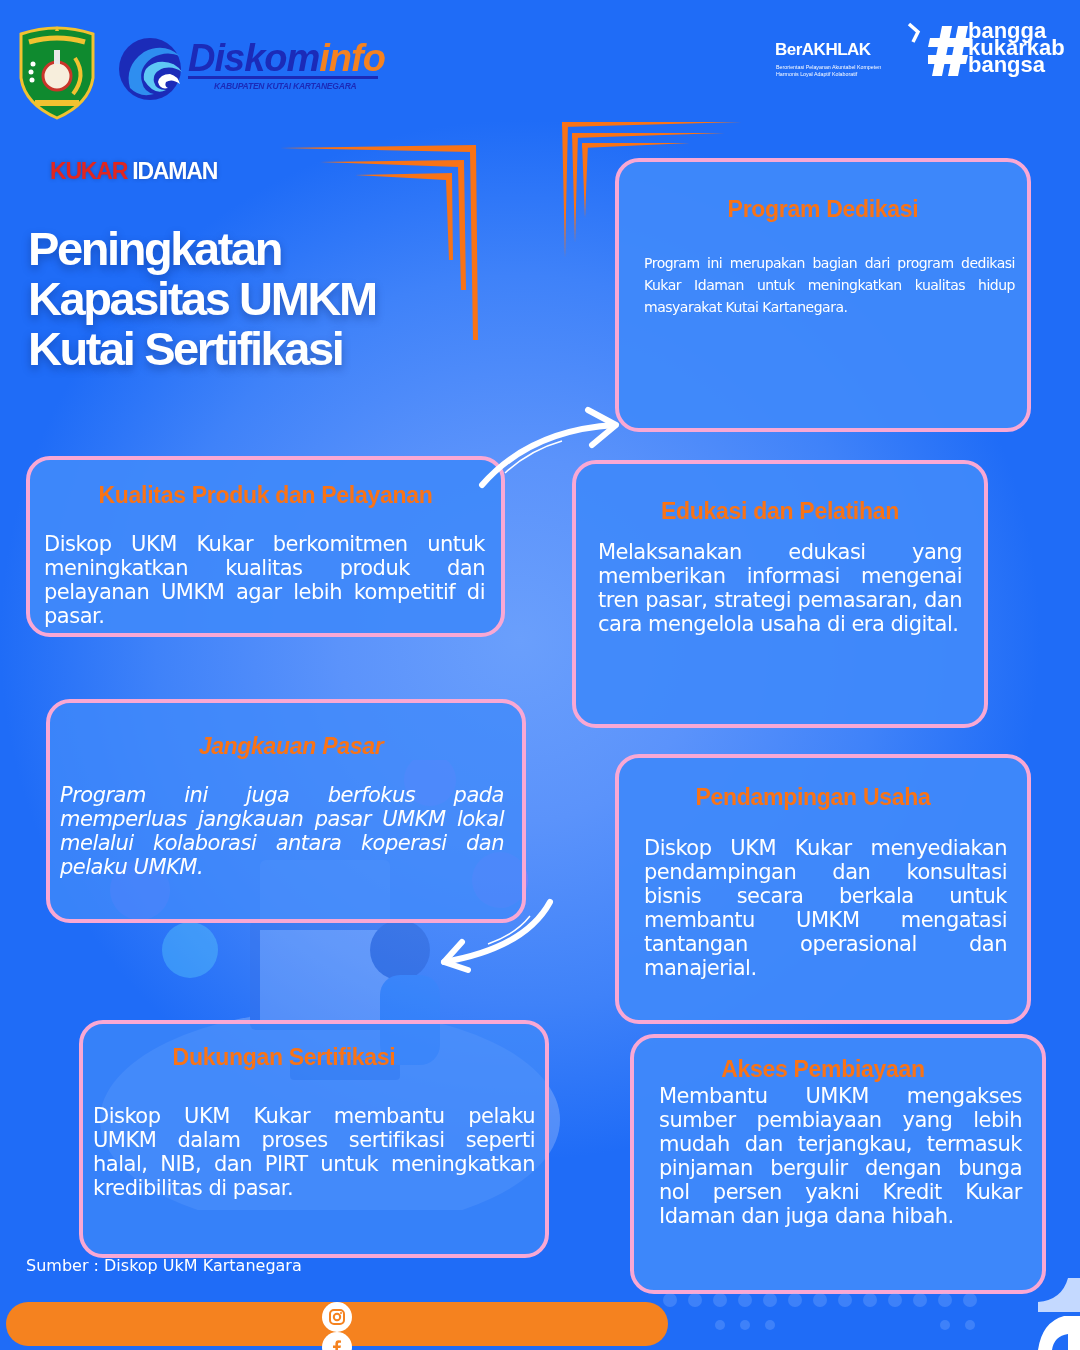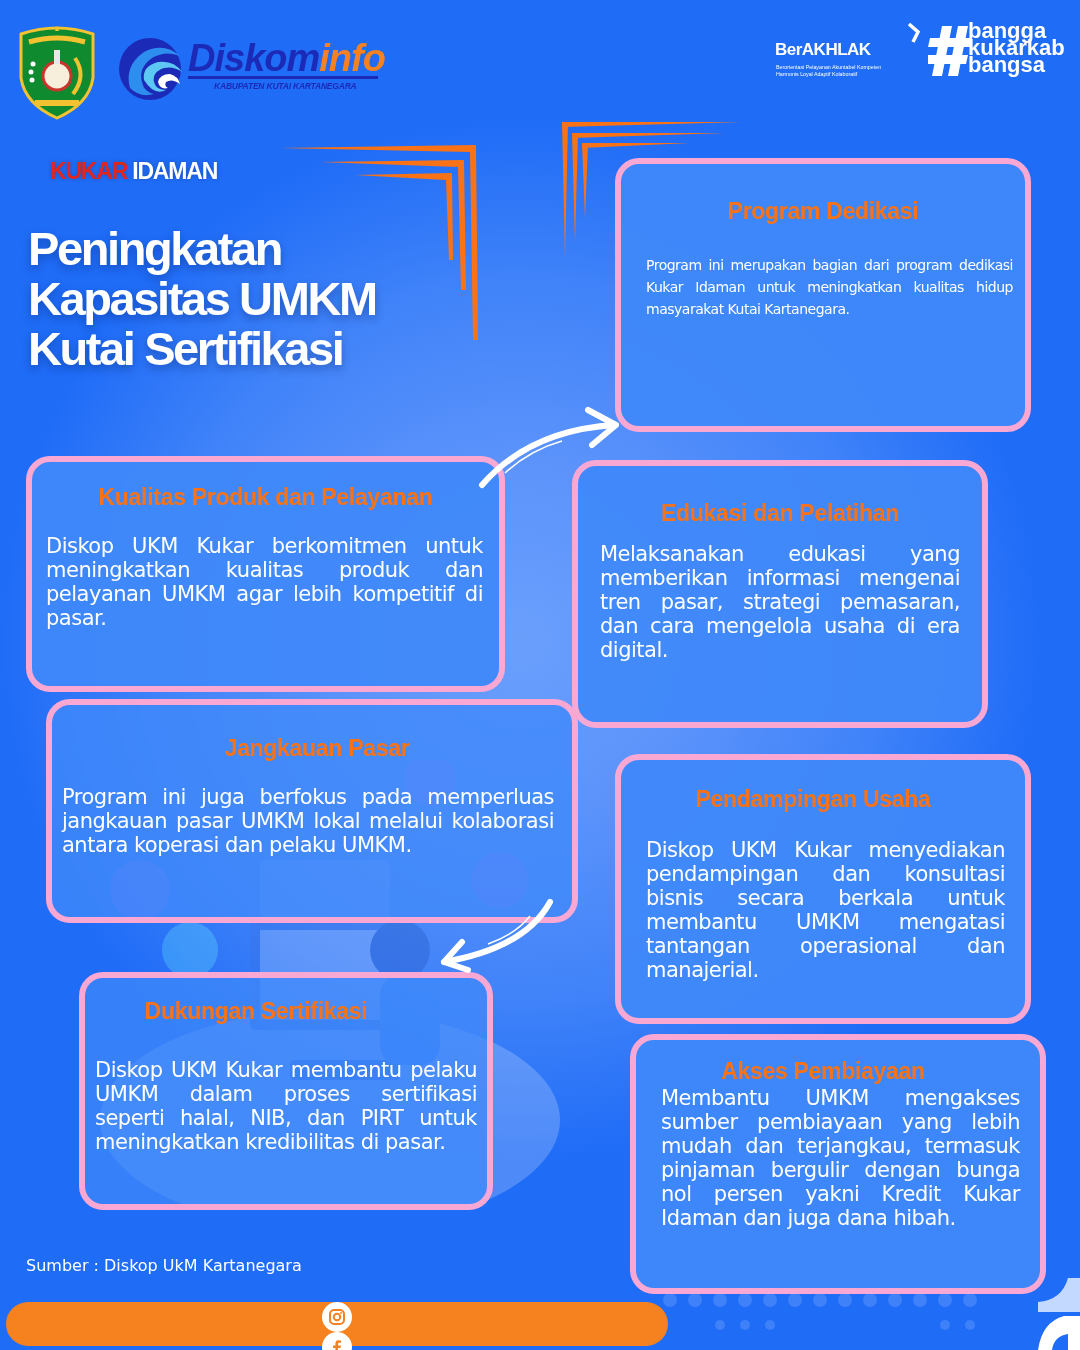--- a/index.html
+++ b/index.html
@@ -50,21 +50,21 @@
     text-shadow:0 4px 8px rgba(10,30,90,.35);
   }
   .title div { white-space:nowrap; }
 
   
   .deco { pointer-events:none; }
 
   
   .card {
     position:absolute; box-sizing:border-box;
-    border:6px solid #f9a8d4; border-radius:24px;
+    border:4px solid #f9a8d4; border-radius:24px;
     background: rgba(64,137,250,0.93);
   }
   .card-title {
     position:absolute; left:0; right:0; text-align:center;
     font-family:"Liberation Sans", sans-serif; font-weight:bold;
     color:#f97316; font-size:23px; letter-spacing:-0.3px; white-space:nowrap;
   }
   .card-body {
     position:absolute; color:#fff; font-family:"DejaVu Sans", sans-serif;
     font-size:21px; line-height:24px; text-align:justify; letter-spacing:-0.5px;
@@ -167,41 +167,41 @@
   <circle cx="90" cy="190" r="28" fill="#6cf0ff"></circle>
   <circle cx="330" cy="20" r="26" fill="#d06bff"></circle>
   <circle cx="400" cy="120" r="28" fill="#d06bff"></circle>
 </svg>
 
 <div class="card" style="left:615px;top:158px;width:416px;height:274px;">
   <div class="card-title" style="top:34px;">Program Dedikasi</div>
   <div class="card-body" style="left:25px;right:12px;top:90px;line-height:22px;font-size:14px;">Program ini merupakan bagian dari program dedikasi Kukar Idaman untuk meningkatkan kualitas hidup masyarakat Kutai Kartanegara.</div>
 </div>
 
-<div class="card" style="left:26px;top:456px;width:479px;height:236px;">
+<div class="card" style="left:26px;top:456px;width:479px;height:181px;">
   <div class="card-title" style="top:22px;">Kualitas Produk dan Pelayanan</div>
   <div class="card-body" style="left:14px;right:16px;top:72px;">Diskop UKM Kukar berkomitmen untuk meningkatkan kualitas produk dan pelayanan UMKM agar lebih kompetitif di pasar.</div>
 </div>
 
 <div class="card" style="left:572px;top:460px;width:416px;height:268px;">
   <div class="card-title" style="top:34px;">Edukasi dan Pelatihan</div>
   <div class="card-body" style="left:22px;right:22px;top:76px;">Melaksanakan edukasi yang memberikan informasi mengenai tren pasar, strategi pemasaran, dan cara mengelola usaha di era digital.</div>
 </div>
 
-<div class="card" style="left:46px;top:699px;width:532px;height:224px;background:rgba(64,137,250,0.78);">
+<div class="card" style="left:46px;top:699px;width:480px;height:224px;background:rgba(64,137,250,0.78);font-style:italic;">
   <div class="card-title" style="top:30px;left:10px;">Jangkauan Pasar</div>
   <div class="card-body" style="left:10px;right:18px;top:80px;">Program ini juga berfokus pada memperluas jangkauan pasar UMKM lokal melalui kolaborasi antara koperasi dan pelaku UMKM.</div>
 </div>
 
 <div class="card" style="left:615px;top:754px;width:416px;height:270px;">
   <div class="card-title" style="top:26px;left:-20px;">Pendampingan Usaha</div>
   <div class="card-body" style="left:25px;right:20px;top:78px;">Diskop UKM Kukar menyediakan pendampingan dan konsultasi bisnis secara berkala untuk membantu UMKM mengatasi tantangan operasional dan manajerial.</div>
 </div>
 
-<div class="card" style="left:79px;top:972px;width:414px;height:238px;background:rgba(64,137,250,0.72);">
+<div class="card" style="left:79px;top:1020px;width:470px;height:238px;background:rgba(64,137,250,0.72);">
   <div class="card-title" style="top:20px;left:-60px;">Dukungan Sertifikasi</div>
   <div class="card-body" style="left:10px;right:10px;top:80px;">Diskop UKM Kukar membantu pelaku UMKM dalam proses sertifikasi seperti halal, NIB, dan PIRT untuk meningkatkan kredibilitas di pasar.</div>
 </div>
 
 <div class="card" style="left:630px;top:1034px;width:416px;height:260px;">
   <div class="card-title" style="top:18px;left:-30px;">Akses Pembiayaan</div>
   <div class="card-body" style="left:25px;right:20px;top:46px;">Membantu UMKM mengakses sumber pembiayaan yang lebih mudah dan terjangkau, termasuk pinjaman bergulir dengan bunga nol persen yakni Kredit Kukar Idaman dan juga dana hibah.</div>
 </div>
 
 <svg class="abs deco" style="left:470px;top:395px" width="170" height="110" viewBox="0 0 170 110">

